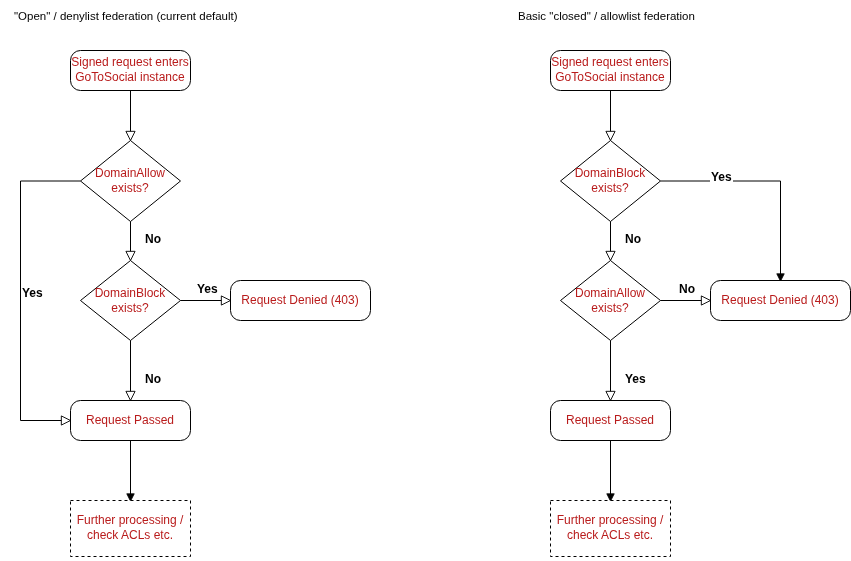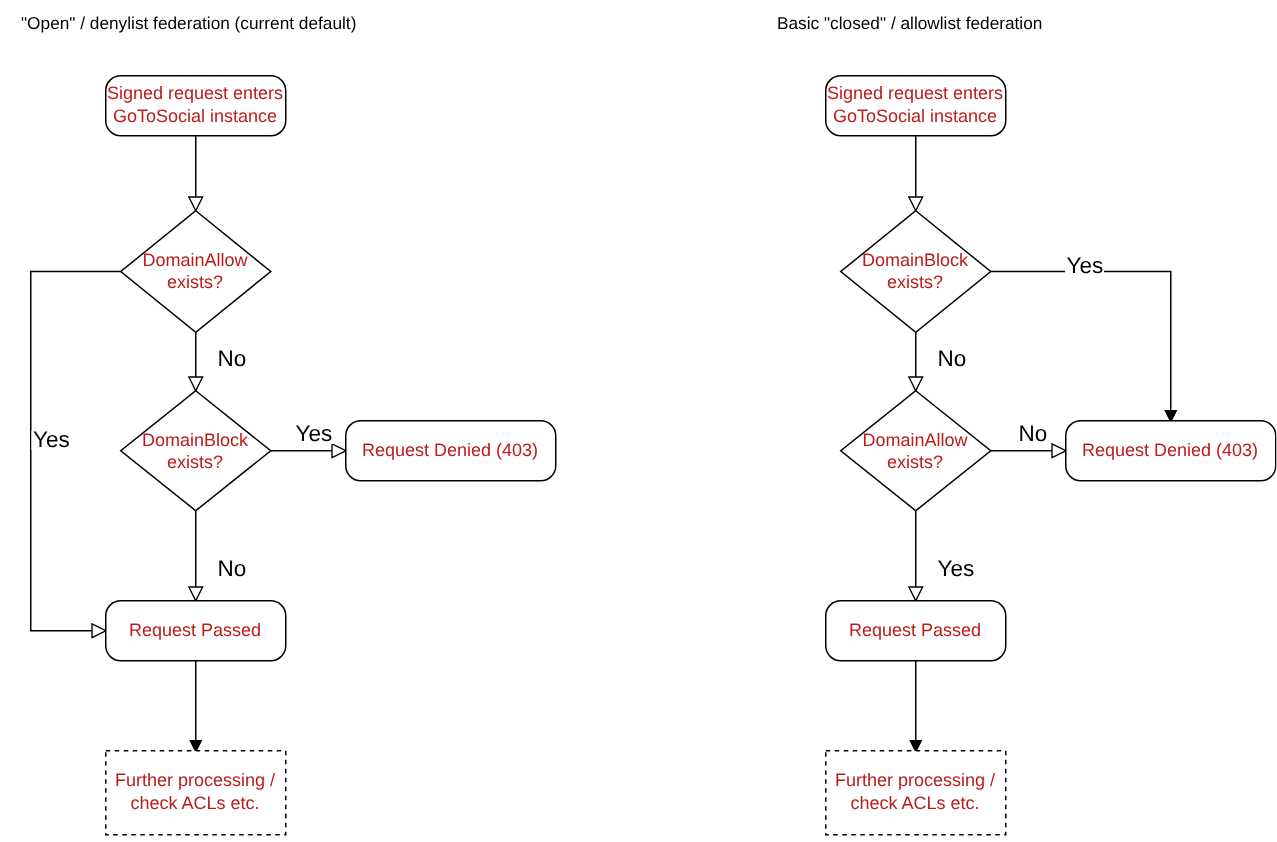--- a/index.html
+++ b/index.html
@@ -39,26 +39,27 @@
     text-align: center;
     color: #b91c1c;
     white-space: pre-line;
     display: flex;
     align-items: center;
     justify-content: center;
     pointer-events: none;
   }
   .edge-label {
     position: absolute;
-    font-size: 15px;
+    font-size: 12px;
     line-height: 13px;
     color: #000000;
     white-space: nowrap;
     background: #ffffff;
     padding: 0 1px;
+    font-weight: bold;
   }
 </style>
 </head>
 <body>
 
 <svg id="canvas" viewBox="0 0 851 561" xmlns="http://www.w3.org/2000/svg">
   <defs>
     <marker id="openArrow" viewBox="0 0 12 12" refX="11" refY="6" markerWidth="11" markerHeight="11" orient="auto-start-reverse">
       <path d="M 1 1 L 11 6 L 1 11 z" fill="#ffffff" stroke="#000000" stroke-width="1"></path>
     </marker>

